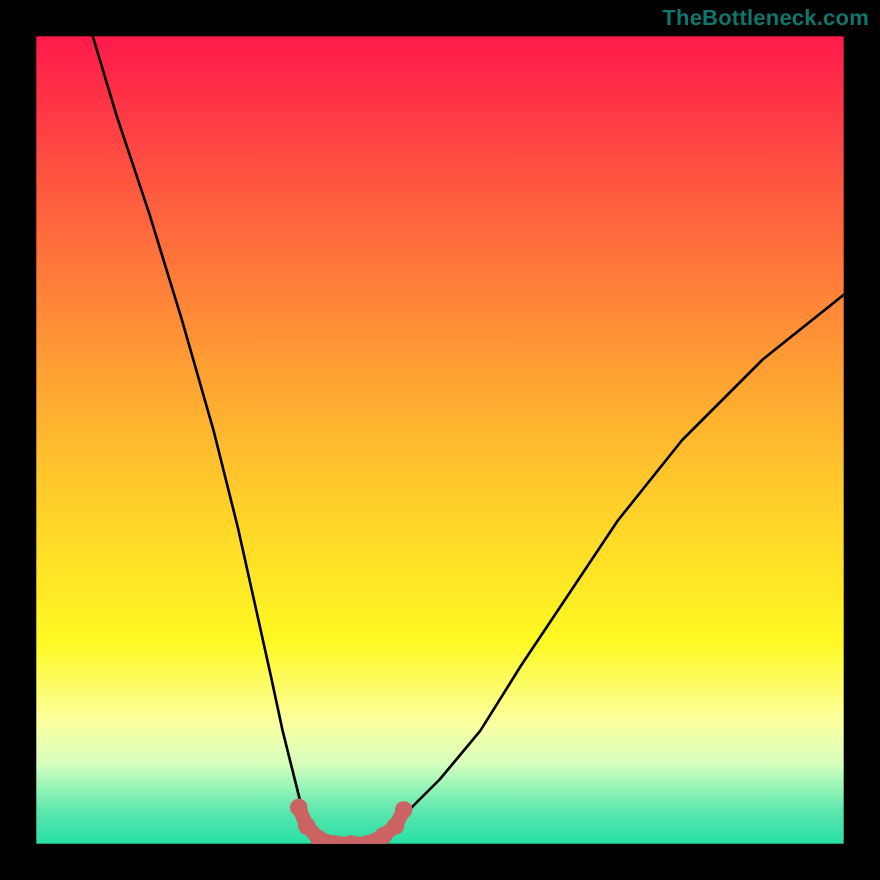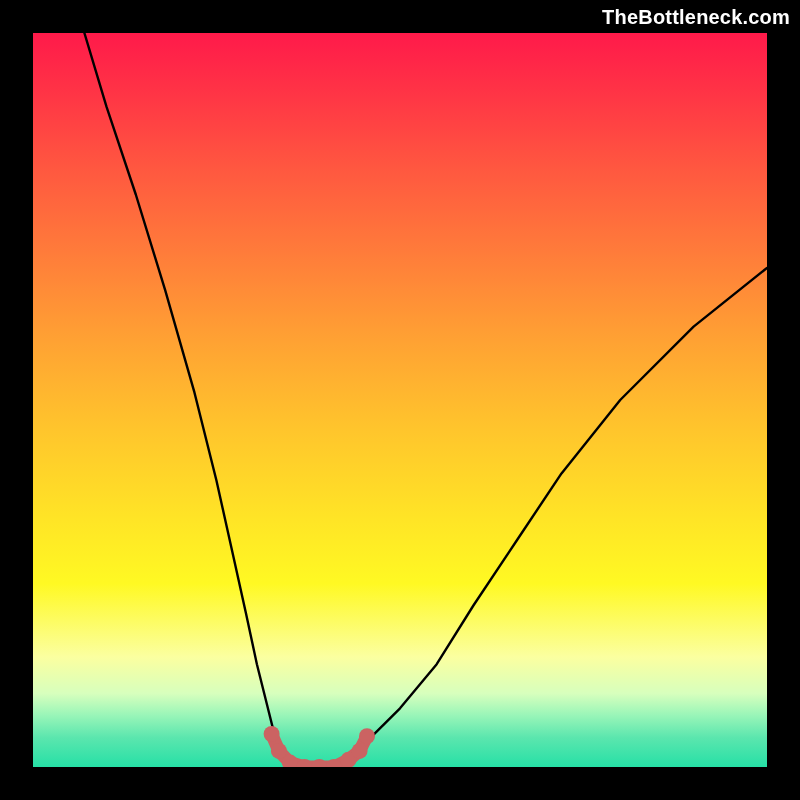--- a/index.html
+++ b/index.html
@@ -39,21 +39,21 @@
       #d7ffbd 90%,
       #98f5b8 93%,
       #5be6ae 96%,
       #26e0a6 100%
     );
   }
   .watermark {
     position: absolute;
     top: 6px;
     right: 10px;
-    color: #ffffff;
+    color: #0f766e;
     font-size: 20px;
     font-weight: 600;
     letter-spacing: 0.2px;
     user-select: none;
   }
   svg.overlay {
     position: absolute;
     left: 0;
     top: 0;
     width: 734px;

